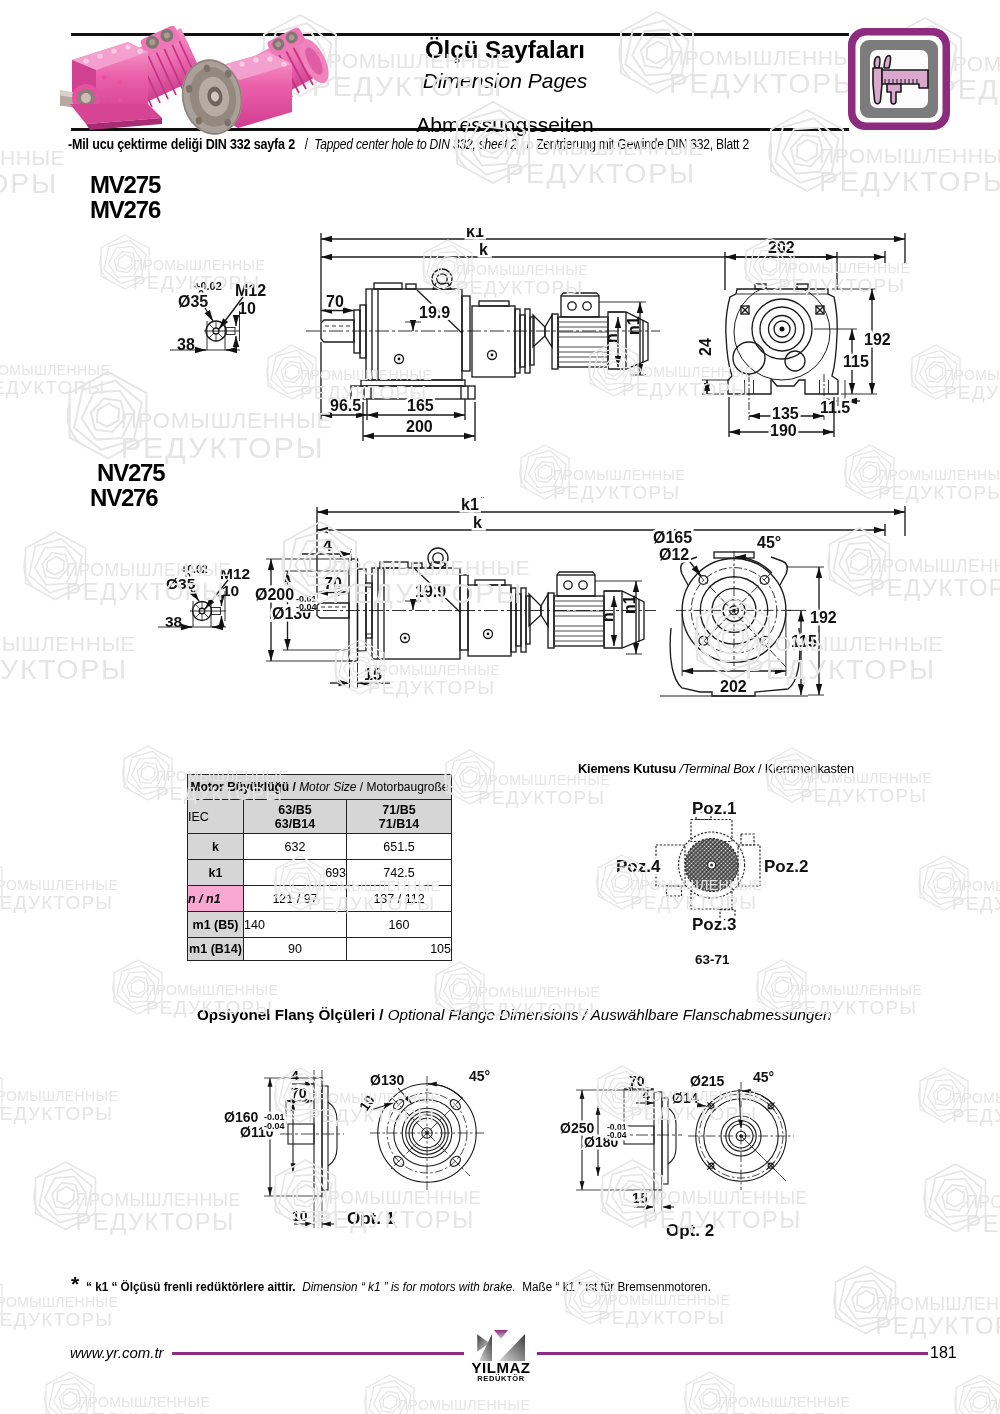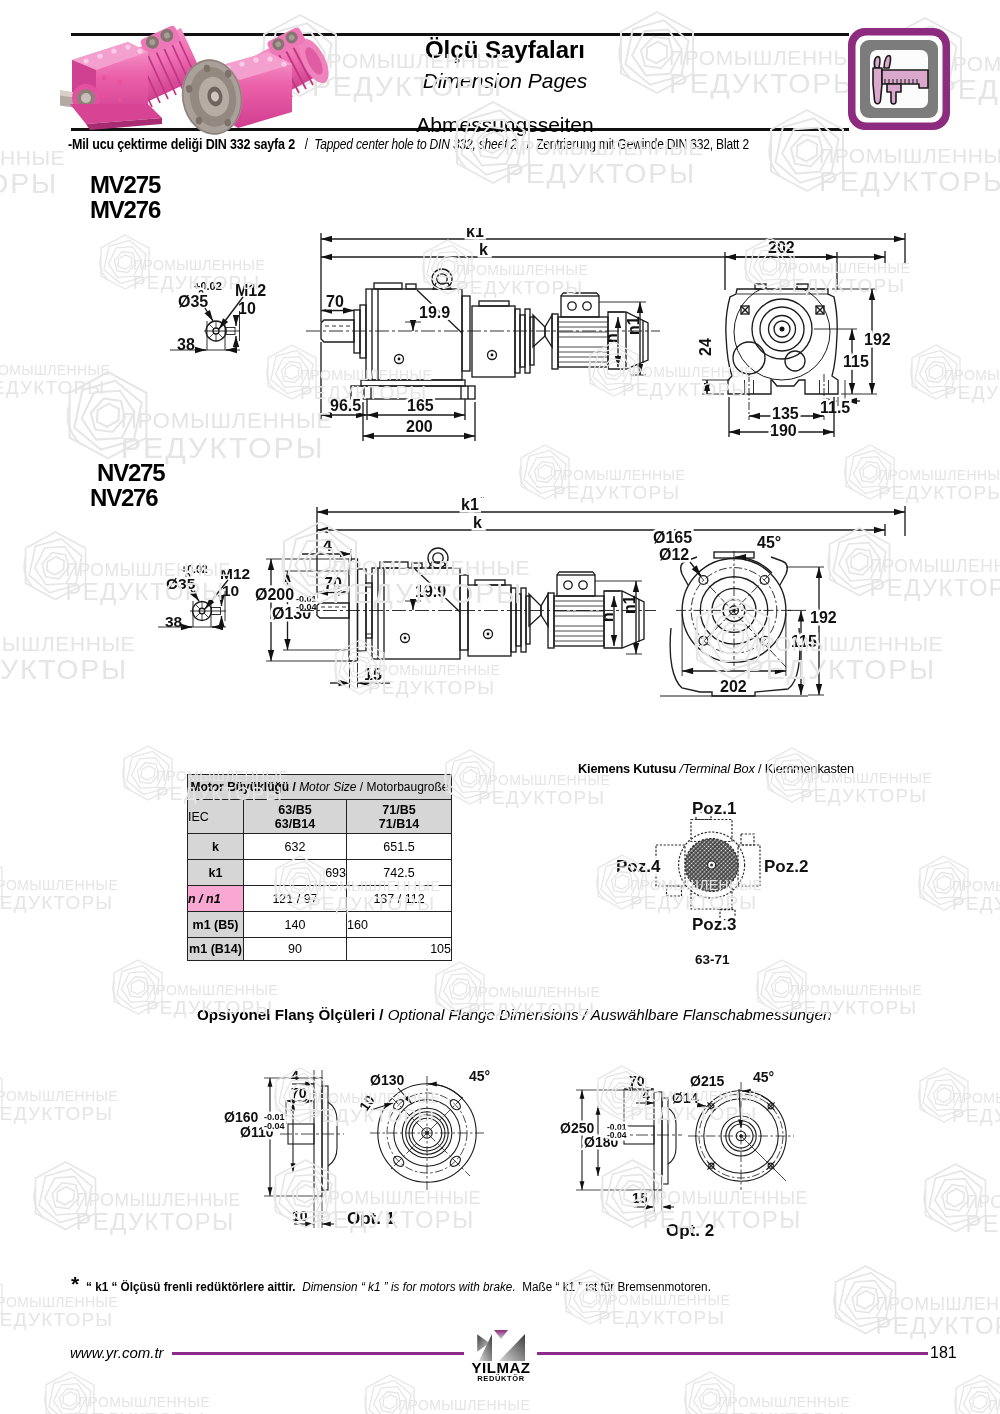--- a/index.html
+++ b/index.html
@@ -620,22 +620,22 @@
             <td style="padding:0;border:1.6px solid #222;text-align:right;">693</td>
             <td style="padding:0;border:1.6px solid #222;text-align:center;">742.5</td>
           </tr>
 <tr>
             <td style="padding:0;border:1.6px solid #222;background:#f9a8d4;height:25px;text-align:left;font-weight:bold;font-style:italic;">n / n1</td>
             <td style="padding:0;border:1.6px solid #222;text-align:center;">121 / 97</td>
             <td style="padding:0;border:1.6px solid #222;text-align:center;">137 / 112</td>
           </tr>
 <tr>
             <td style="padding:0;border:1.6px solid #222;background:#d6d6d6;height:25px;text-align:center;font-weight:bold;">m1 (B5)</td>
-            <td style="padding:0;border:1.6px solid #222;text-align:center;">140</td>
-            <td style="padding:0;border:1.6px solid #222;">160</td>
+            <td style="padding:0;border:1.6px solid #222;">140</td>
+            <td style="padding:0;border:1.6px solid #222;text-align:center;">160</td>
           </tr>
 <tr>
             <td style="padding:0;border:1.6px solid #222;background:#d6d6d6;height:22px;text-align:center;font-weight:bold;">m1 (B14)</td>
             <td style="border:1.6px px solid #222;border:1.6px solid #222;text-align:center;">90</td>
             <td style="padding:0;border:1.6px solid #222;text-align:right;">105</td>
           </tr>
 </tbody>
       </table>
 </div>
 

